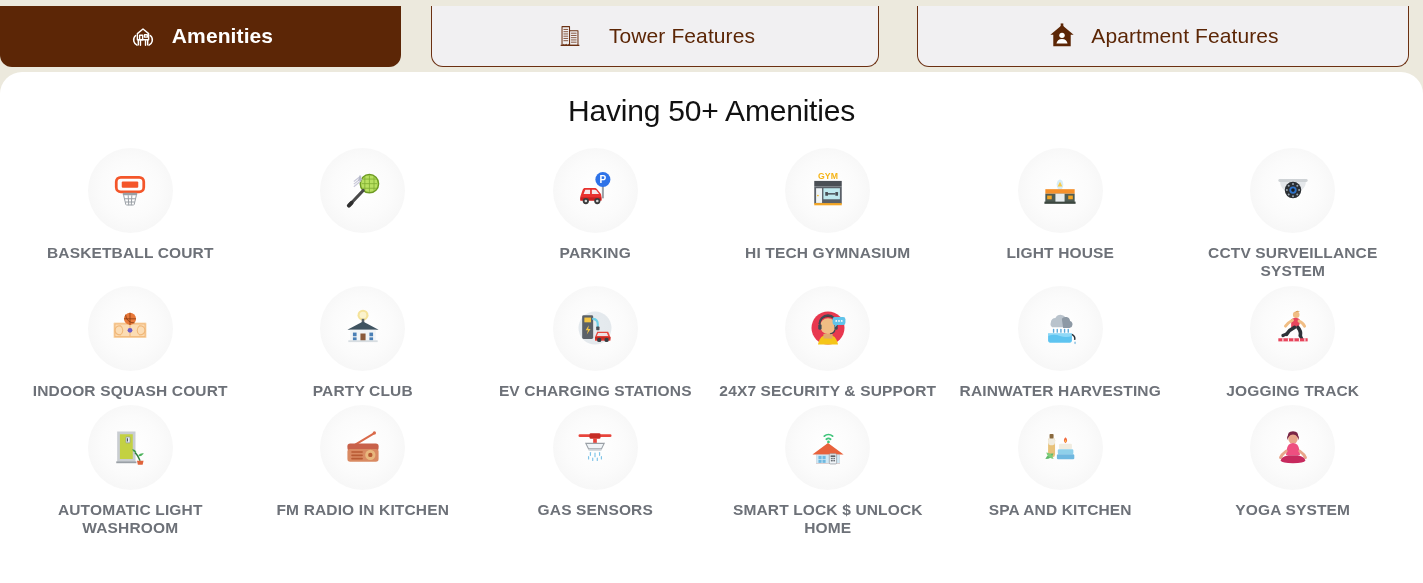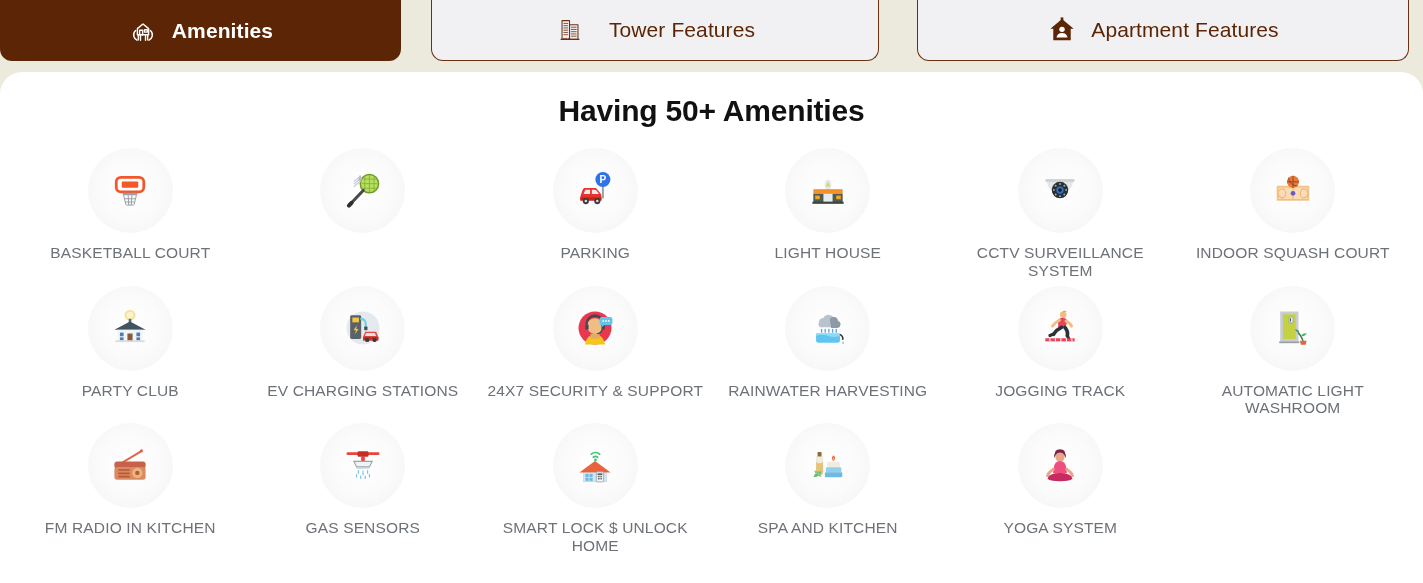--- a/index.html
+++ b/index.html
@@ -17,21 +17,21 @@
   }
 
   
   .tab-bar {
     position: absolute;
     top: 0;
     left: 0;
     width: 1423px;
     height: 72px;
     display: flex;
-    align-items: flex-start;
+    align-items: center;
     gap: 30px;
     padding: 0;
   }
 
   .tab {
     height: 61px;
     display: flex;
     align-items: center;
     justify-content: center;
     gap: 14px;
@@ -84,21 +84,21 @@
     width: 1423px;
     height: 511px;
     background: #ffffff;
     border-radius: 22px 22px 0 0;
     overflow: hidden;
   }
 
   .panel-title {
     text-align: center;
     font-size: 30px;
-    font-weight: bold;
+    font-weight: normal;
     color: #111111;
     margin-top: 22px;
     letter-spacing: -0.2px;
   }
 
   
   .amenity-grid {
     display: grid;
     grid-template-columns: repeat(6, 1fr);
     row-gap: 6px;
@@ -128,20 +128,21 @@
 
   .amenity-badge svg { width: 44px; height: 44px; display: block; }
 
   .amenity-label {
     font-size: 15.5px;
     line-height: 1.15;
     color: #6d7178;
     text-align: center;
     letter-spacing: 0.15px;
     max-width: 220px;
+    font-weight: bold;
   }
 </style>
 </head>
 <body>
 
 <div class="tab-bar">
 
   <div class="tab tab-1 active">
     <span class="tab-icon">
       <svg viewBox="0 0 32 32" fill="none" stroke="#ffffff" stroke-width="1.5" stroke-linecap="round" stroke-linejoin="round">
@@ -242,20 +243,39 @@
           <rect x="8" y="31" width="23" height="3.4" fill="#c4201f"></rect>
           <circle cx="14" cy="35" r="3.4" fill="#3b3b3b"></circle>
           <circle cx="14" cy="35" r="1.4" fill="#d9d9d9"></circle>
           <circle cx="26.5" cy="35" r="3.4" fill="#3b3b3b"></circle>
           <circle cx="26.5" cy="35" r="1.4" fill="#d9d9d9"></circle>
         </svg>
       </div>
       <div class="amenity-label">PARKING</div>
     </div>
 
+    <div class="amenity">
+      <div class="amenity-badge">
+        <svg viewBox="0 0 48 48">
+          <text x="24" y="11" font-family="Liberation Sans, sans-serif" font-size="9.5" font-weight="bold" fill="#f5b417" text-anchor="middle">GYM</text>
+          <rect x="9" y="13" width="30" height="6" fill="#4a4f55"></rect>
+          <rect x="9" y="19" width="30" height="19" fill="#5a6068"></rect>
+          <rect x="19" y="21" width="18" height="12" fill="#bfe9ee"></rect>
+          <rect x="11" y="21" width="6.5" height="16" fill="#eef4f6"></rect>
+          <circle cx="13" cy="29" r="0.9" fill="#f5b417"></circle>
+          <g fill="#4a4f55">
+            <rect x="21" y="25" width="3" height="4.2" rx="0.6"></rect>
+            <rect x="32" y="25" width="3" height="4.2" rx="0.6"></rect>
+            <rect x="24" y="26.3" width="8" height="1.6"></rect>
+          </g>
+          <rect x="9" y="37.2" width="30" height="2.4" fill="#f5a623"></rect>
+        </svg>
+      </div>
+      <div class="amenity-label">HI TECH GYMNASIUM</div>
+    </div>
 
     <div class="amenity">
       <div class="amenity-badge">
         <svg viewBox="0 0 48 48">
           <ellipse cx="24" cy="17" rx="3.6" ry="5.6" fill="#cfe9f5" opacity="0.85"></ellipse>
           <path d="M24 14 l2.6 5.2 h-5.2 Z" fill="#f7c948"></path>
           <rect x="8" y="22" width="32" height="5" fill="#f5902b"></rect>
           <rect x="8" y="27" width="32" height="9" fill="#4e5b53"></rect>
           <rect x="19" y="27" width="10" height="9" fill="#e6ecee"></rect>
           <rect x="10" y="29" width="5" height="4" fill="#f5a623"></rect>

